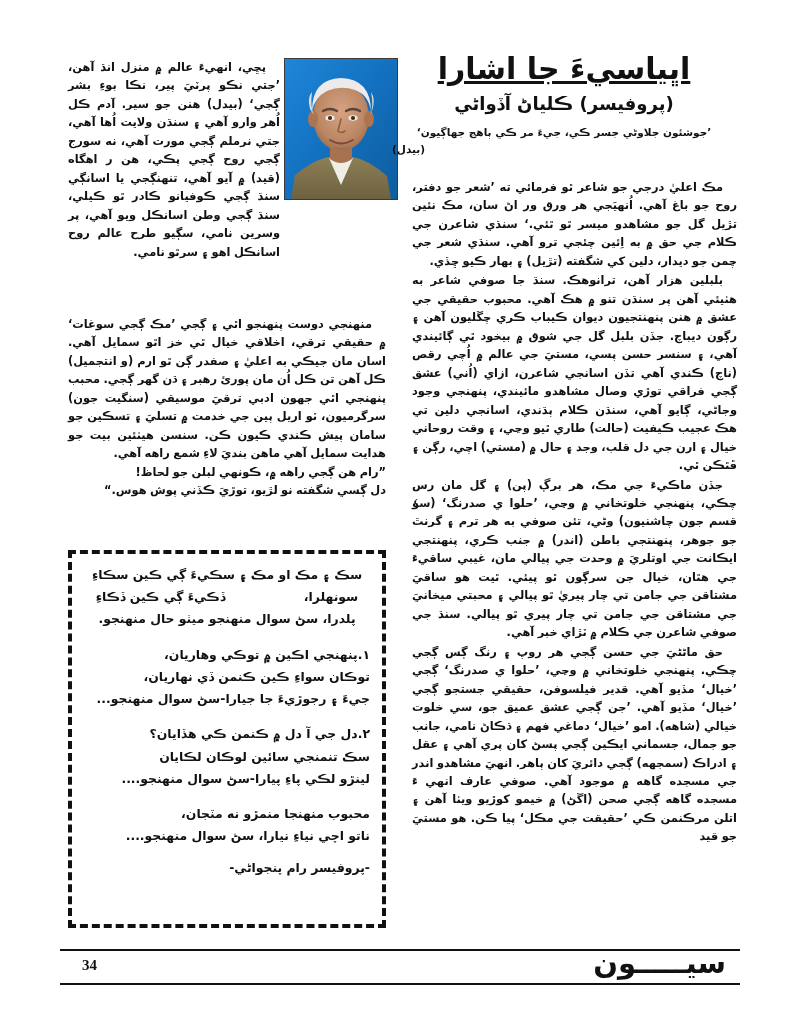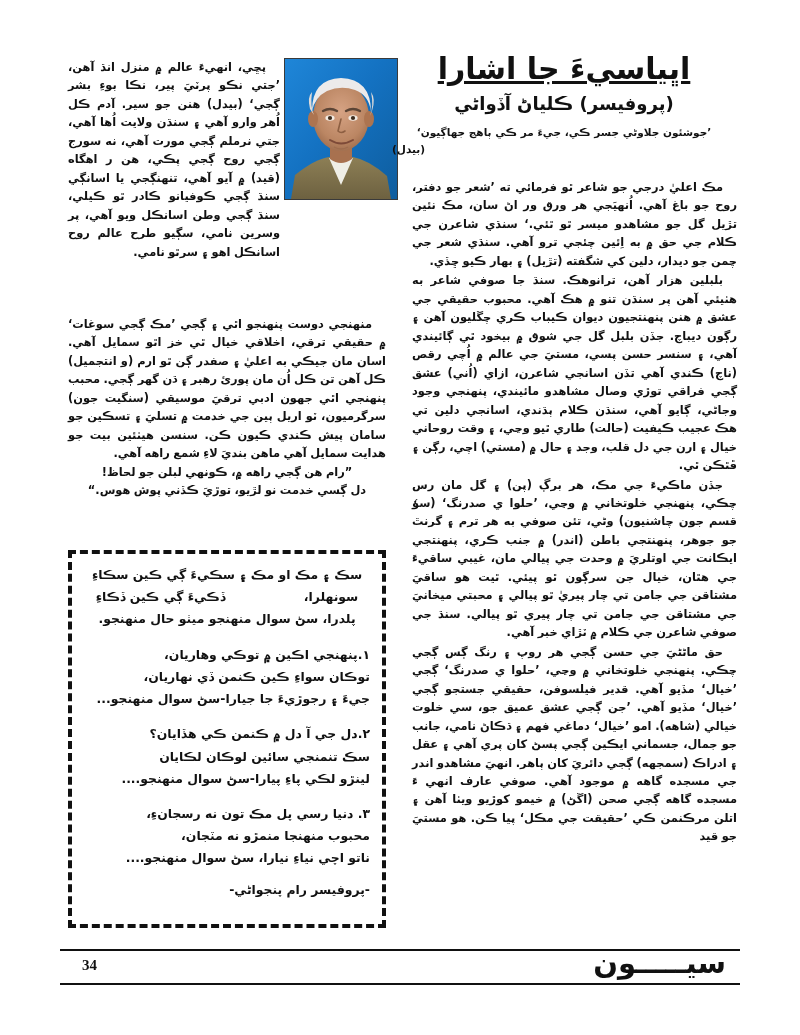--- a/index.html
+++ b/index.html
@@ -93,21 +93,20 @@
   .col-left{
     top:58px;left:68px;
     width:212px;height:480px;
   }
   .col-left-lower{
     top:315px;left:68px;
     width:318px;height:230px;
   }
   .col p{margin:0 0 1px 0;text-indent:14px;}
   .verse{
-    text-align:center;
     text-indent:0 !important;
     margin:4px 0 2px 0;
     line-height:1.55;
   }
   
   .poem-box{
     position:absolute;
     top:550px;left:68px;
     width:318px;height:378px;
     border:4px dashed #111;
@@ -239,21 +238,21 @@
     </div>
   </div>
 
   <div class="col col-left">
     <p>پڇي، انهيءَ عالم ۾ منزل انڌ آهن، ’جتي نڪو پرٽيَ پير، نڪا بوءِ بشر ڳجي‘ (بيدل) هنن جو سير. آدم ڪل اُهر وارو آهي ۽ سنڌن ولايت اُها آهي، جتي نرملم ڳجي مورت آهي، نه سورج ڳجي روح ڳجي پڪي، هن ر اهگاه (قيد) ۾ آيو آهي، تنهنڳجي يا اسانڳي سنڌ ڳجي ڪوفيانو ڪادر ٿو ڪيلي، سنڌ ڳجي وطن اسانڪل ويو آهي، پر وسرين نامي، سڳيو طرح عالم روح اسانڪل اهو ۽ سرٿو نامي.</p>
   </div>
 
   <div class="col col-left-lower">
     <p>منهنجي دوست پنهنجو اٿي ۽ ڳجي ’مڪ ڳجي سوغات‘ ۾ حقيقي ترقي، اخلاقي خيال ٿي خز اٿو سمايل آهي. اسان مان جيڪي به اعليٰ ۽ صفدر ڳن ٿو ارم (و انتجميل) ڪل آهن تن ڪل اُن مان پورئ رهبر ۽ ڌن گهر ڳجي. محبب پنهنجي اٿي جهون ادبي ترقيَ موسيقي (سنگيت جون) سرگرميون، ٽو اريل ٻين جي خدمت ۾ تسليَ ۽ تسڪين جو سامان پيش ڪندي ڪيون ڪن. سنسن هيٺئين بيت جو هدايت سمايل آهي ماهن بنديَ لاءِ شمع راهه آهي.</p>
     <p class="verse">”رام هن ڳجي راهه ۾، ڪونهي لبلن جو لحاظ!</p>
-    <p class="verse">دل ڳسي خدمت نو لڙيو، توڙيَ ڪڏني پوش هوس.“</p>
+    <p class="verse">دل ڳسي شگفته نو لڙيو، توڙيَ ڪڏني پوش هوس.“</p>
   </div>
 
   <div class="poem-box">
     <div class="poem-head">
       <span class="ln l1">سڪ ۽ مڪ او مڪ ۽ سڪيءَ ڳي ڪين سڪاءِ سونهلرا،</span>
       <span class="ln l2">ڏڪيءَ ڳي ڪين ڏڪاءِ پلدرا،</span>
       <span class="ln l3">سڻ سوال منهنجو ميٺو حال منهنجو.</span>
     </div>
 
     <div class="stanza">
@@ -262,21 +261,20 @@
       <span class="ln r">جيءَ ۽ رجوڙيءَ جا جيارا-سڻ سوال منهنجو...</span>
     </div>
 
     <div class="stanza">
       <span class="ln r">٢.دل جي آ دل ۾ ڪنمن ڪي هڏايان؟</span>
       <span class="ln r">سڪ تنمنجي سائين لوڪان لڪايان</span>
       <span class="ln r">لينڙو لڪي پاءِ پيارا-سڻ سوال منهنجو....</span>
     </div>
 
     <div class="stanza">
-      <span class="ln r">٣. دنيا رسي پل مڪ تون نه رسجانءِ،</span>
       <span class="ln r">محبوب منهنجا منمڙو نه مٽجان،</span>
       <span class="ln r">ناتو اچي نياءِ نيارا، سڻ سوال منهنجو....</span>
     </div>
 
     <div class="sig">-پروفيسر رام پنجواڻي-</div>
   </div>
 
   <div class="col col-right">
     <p>مڪ اعليٰ درجي جو شاعر ٿو فرمائي ته ’شعر جو دفتر، روح جو باغ آهي. اُنهيَجي هر ورق ور اڻ سان، مڪ نئين تڙيل گل جو مشاهدو ميسر ٿو ٿئي.‘ سنڌي شاعرن جي ڪلام جي حق ۾ به اِئين چئجي ترو آهي. سنڌي شعر جي چمن جو ديدار، دلين کي شگفته (تڙيل) ۽ بهار ڪيو ڇڏي.</p>
     <p>بلبلين هزار آهن، ترانوهڪ. سنڌ جا صوفي شاعر به هٺيئي آهن پر سنڌن تنو ۾ هڪ آهي. محبوب حقيقي جي عشق ۾ هنن پنهنتجيون ديوان ڪيباب ڪري چڱليون آهن ۽ رڳون ديباچ. جڏن بلبل گل جي شوق ۾ بيخود ٿي ڳائيندي آهي، ۽ سنسر حسن پسي، مستيَ جي عالم ۾ اُچي رقص (ناچ) ڪندي آهي تڏن اسانجي شاعرن، ازاي (اُني) عشق ڳجي فراقي توڙي وصال مشاهدو مائيندي، پنهنجي وجود وجاڻي، ڳايو آهي، سنڌن ڪلام ٻڌندي، اسانجي دلين تي هڪ عجيب ڪيفيت (حالت) طاري ٿيو وڃي، ۽ وقت روحاني خيال ۽ ارن جي دل قلب، وجد ۽ حال ۾ (مستي) اچي، رڳن ۽ ڦٿڪن ٿي.</p>

